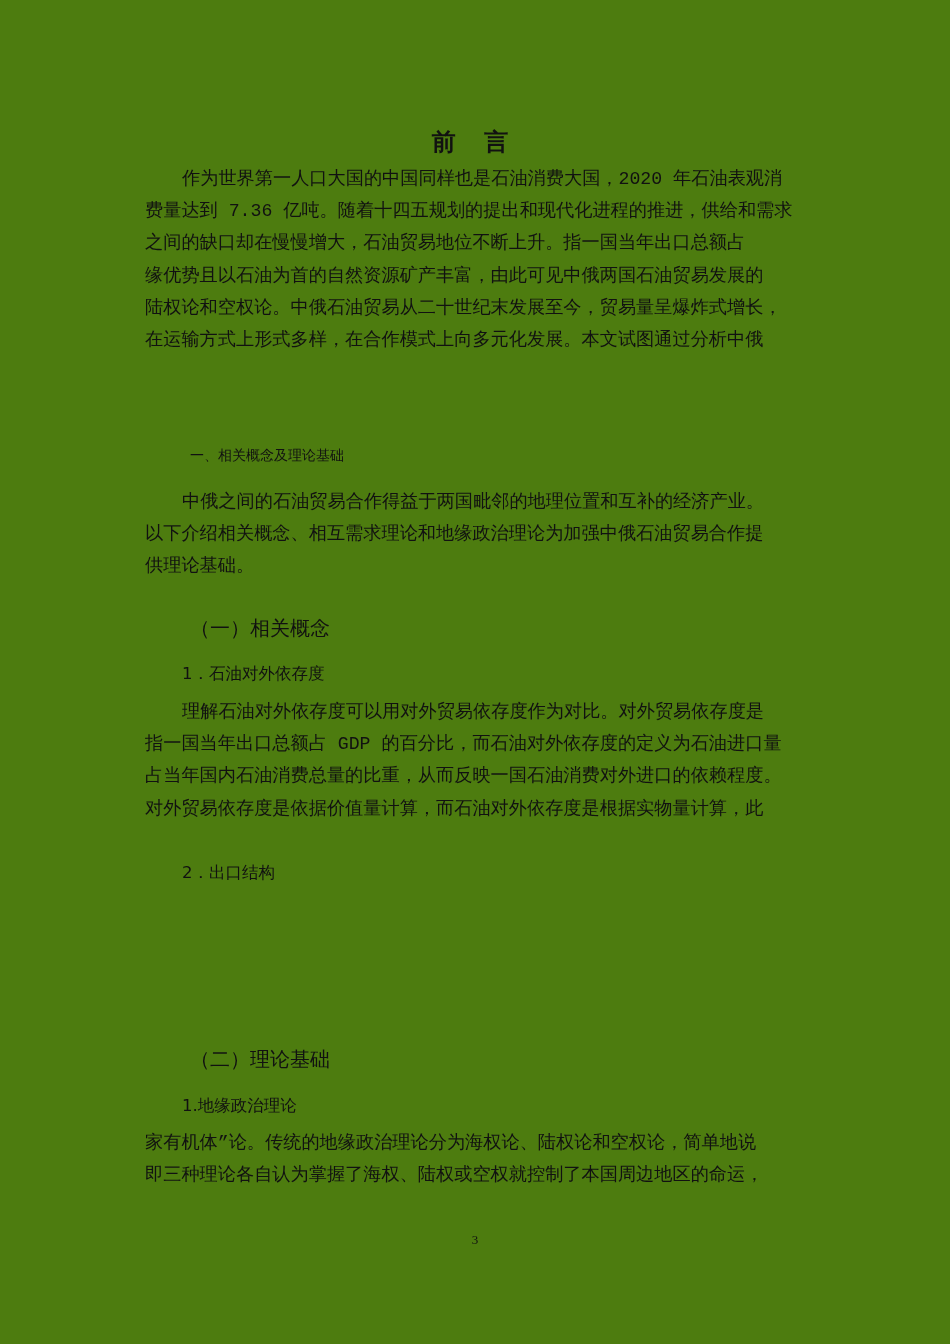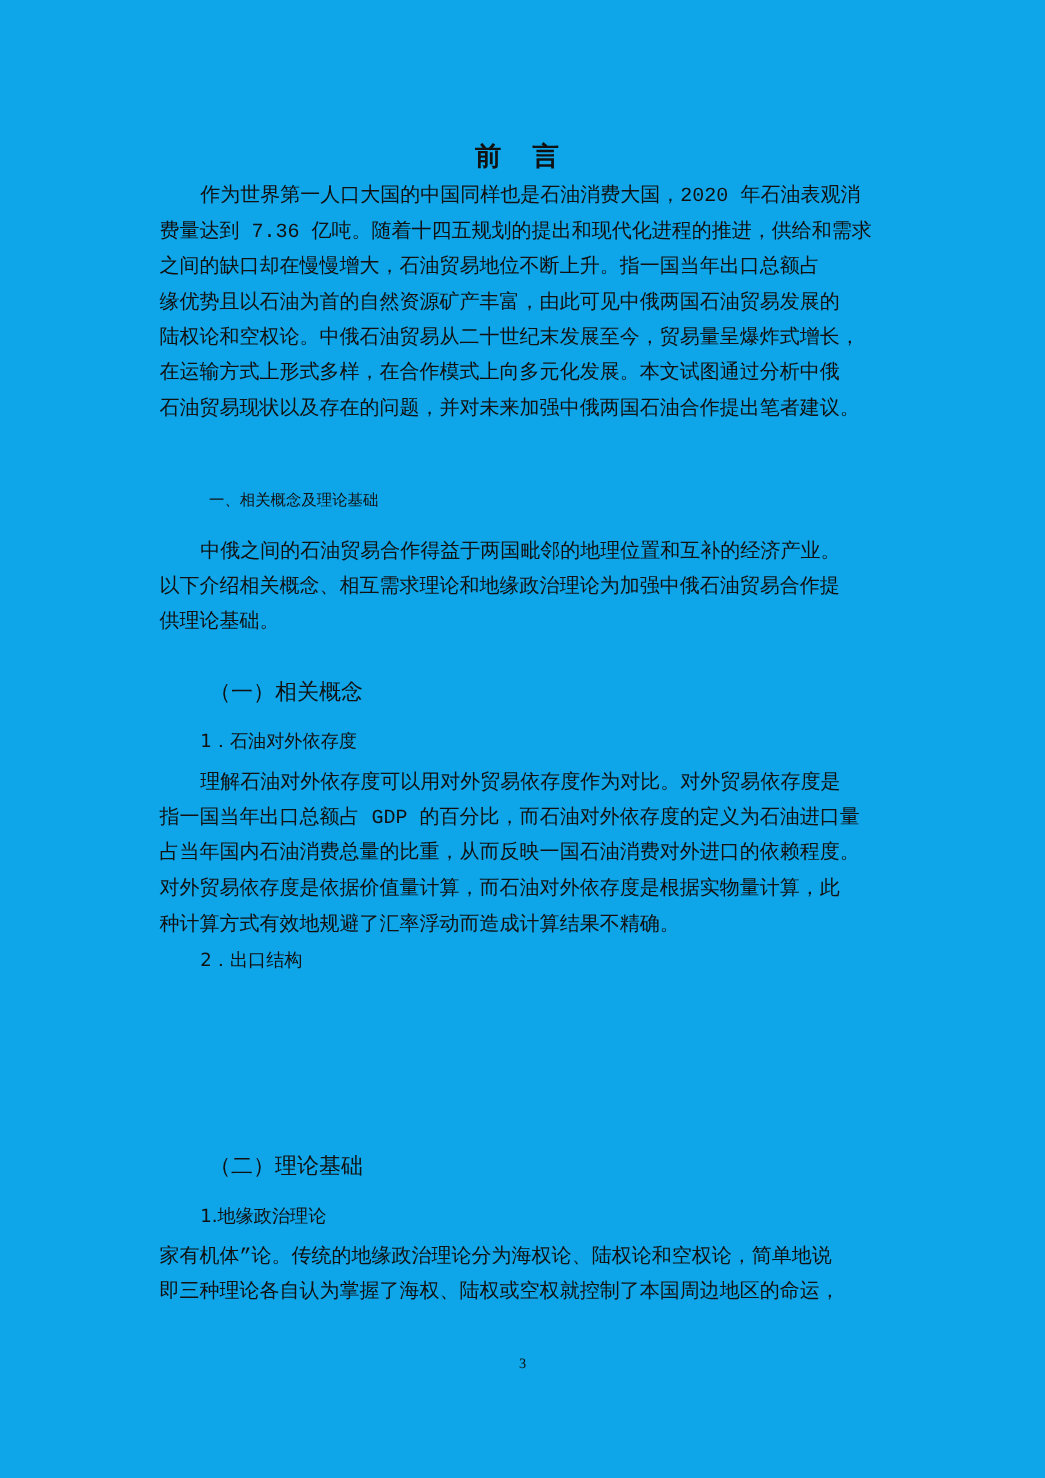--- a/index.html
+++ b/index.html
@@ -14,21 +14,21 @@
       overflow: hidden;
       color: #111111;
       font-family: "DejaVu Serif", "Liberation Serif", serif;
     }
     .page {
       position: absolute;
       left: 0;
       top: 0;
       width: 950px;
       height: 1344px;
-      background: #0ea5e9;
+      background: #4d7c0f;
     }
     .abs {
       position: absolute;
       white-space: nowrap;
       font-family: Liberation Mono, monospace;
     }
     .title {
       left: 0;
       width: 950px;
       top: 124px;
@@ -95,41 +95,39 @@
 
   <div class="abs title">前 言</div>
 
   <div class="abs para" style="top:163px;">
     <span class="line indent">作为世界第一人口大国的中国同样也是石油消费大国，2020 年石油表观消</span>
     <span class="line">费量达到 7.36 亿吨。随着十四五规划的提出和现代化进程的推进，供给和需求</span>
     <span class="line">之间的缺口却在慢慢增大，石油贸易地位不断上升。指一国当年出口总额占</span>
     <span class="line">缘优势且以石油为首的自然资源矿产丰富，由此可见中俄两国石油贸易发展的</span>
     <span class="line">陆权论和空权论。中俄石油贸易从二十世纪末发展至今，贸易量呈爆炸式增长，</span>
     <span class="line">在运输方式上形式多样，在合作模式上向多元化发展。本文试图通过分析中俄</span>
-    <span class="line">石油贸易现状以及存在的问题，并对未来加强中俄两国石油合作提出笔者建议。</span>
   </div>
 
   <div class="abs h1" style="top:440px;">一、相关概念及理论基础</div>
 
   <div class="abs para" style="top:486px;">
     <span class="line indent">中俄之间的石油贸易合作得益于两国毗邻的地理位置和互补的经济产业。</span>
     <span class="line">以下介绍相关概念、相互需求理论和地缘政治理论为加强中俄石油贸易合作提</span>
     <span class="line">供理论基础。</span>
   </div>
 
   <div class="abs h2" style="top:614px;">（一）相关概念</div>
 
   <div class="abs h3" style="top:662px;">1．石油对外依存度</div>
 
   <div class="abs para" style="top:696px;">
     <span class="line indent">理解石油对外依存度可以用对外贸易依存度作为对比。对外贸易依存度是</span>
     <span class="line">指一国当年出口总额占 GDP 的百分比，而石油对外依存度的定义为石油进口量</span>
     <span class="line">占当年国内石油消费总量的比重，从而反映一国石油消费对外进口的依赖程度。</span>
     <span class="line">对外贸易依存度是依据价值量计算，而石油对外依存度是根据实物量计算，此</span>
-    <span class="line">种计算方式有效地规避了汇率浮动而造成计算结果不精确。</span>
   </div>
 
   <div class="abs h3" style="top:861px;">2．出口结构</div>
 
 
   <div class="abs h2" style="top:1045px;">（二）理论基础</div>
 
   <div class="abs h3" style="top:1094px;">1.地缘政治理论</div>
 
   <div class="abs para" style="top:1127px;">

